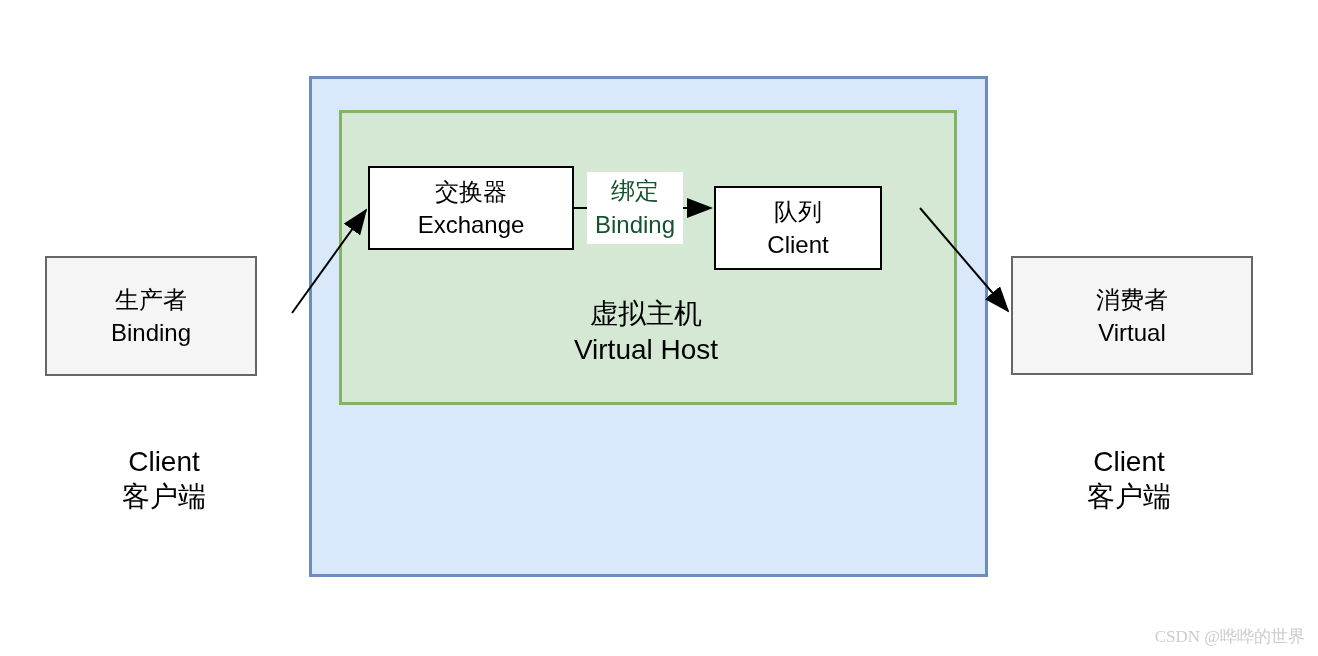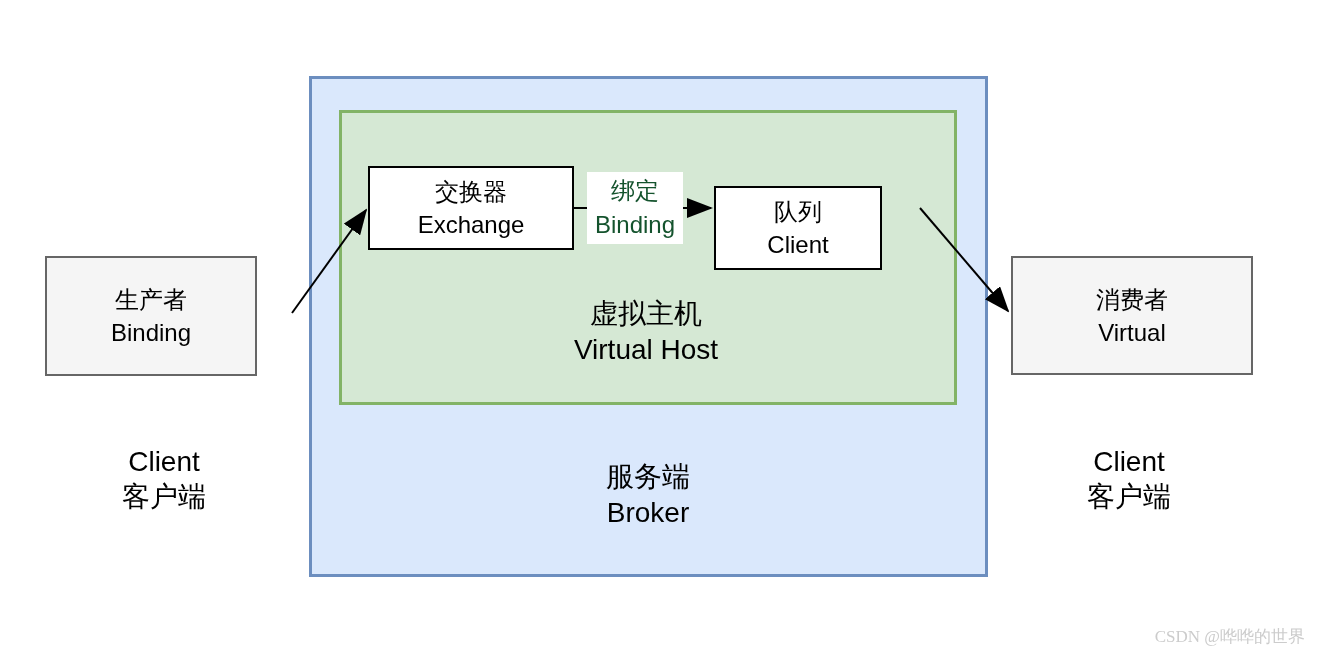--- a/index.html
+++ b/index.html
@@ -117,24 +117,20 @@
 
   <div class="abs broker-box"></div>
 
   <div class="abs vhost-box"></div>
 
   <div class="abs free-label vhost-label">
     <div>虚拟主机</div>
     <div>Virtual Host</div>
   </div>
 
-  <div class="abs free-label broker-label">
-    <div>服务端</div>
-    <div>Broker</div>
-  </div>
 
   <svg class="abs arrows-svg" viewBox="0 0 1318 656" xmlns="http://www.w3.org/2000/svg">
     <defs>
       <marker id="arrowhead" viewBox="0 0 13 10" refX="12" refY="5" markerWidth="13" markerHeight="10" orient="auto">
         <path d="M0,0 L13,5 L0,10 z" fill="#000000"></path>
       </marker>
     </defs>
     <line x1="292" y1="313" x2="366" y2="210" marker-end="url(#arrowhead)"></line>
     <line x1="574" y1="208" x2="711" y2="208" marker-end="url(#arrowhead)"></line>
     <line x1="920" y1="208" x2="1008" y2="311" marker-end="url(#arrowhead)"></line>

